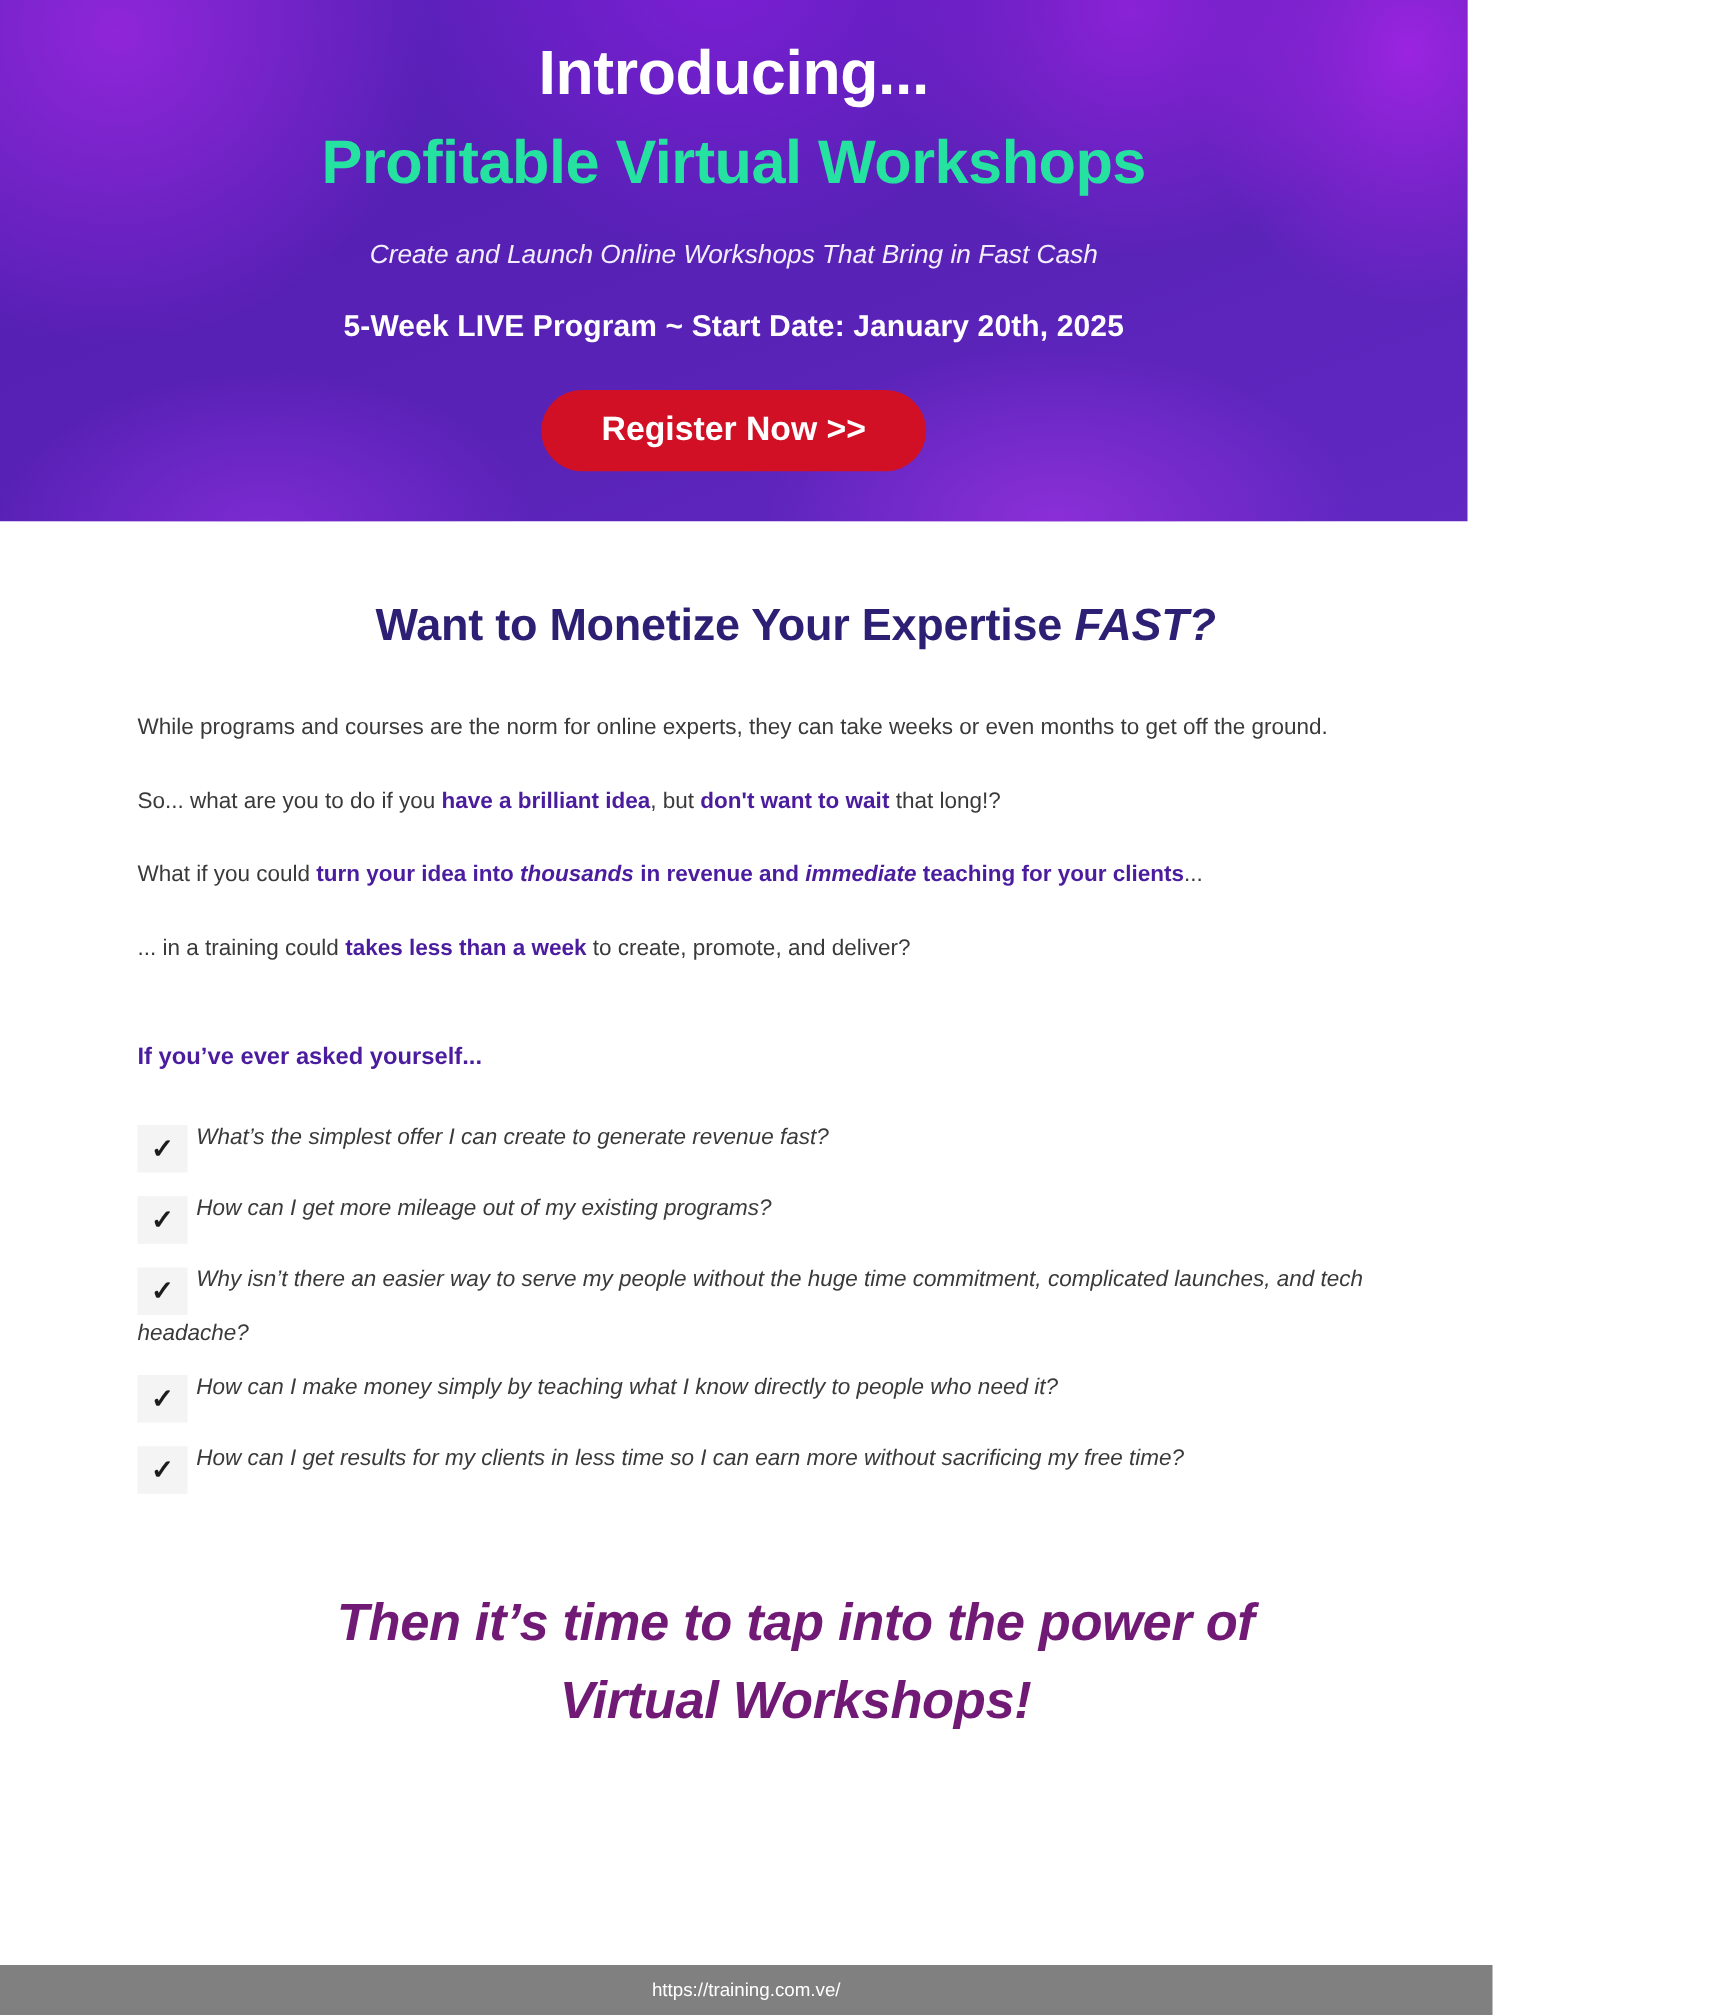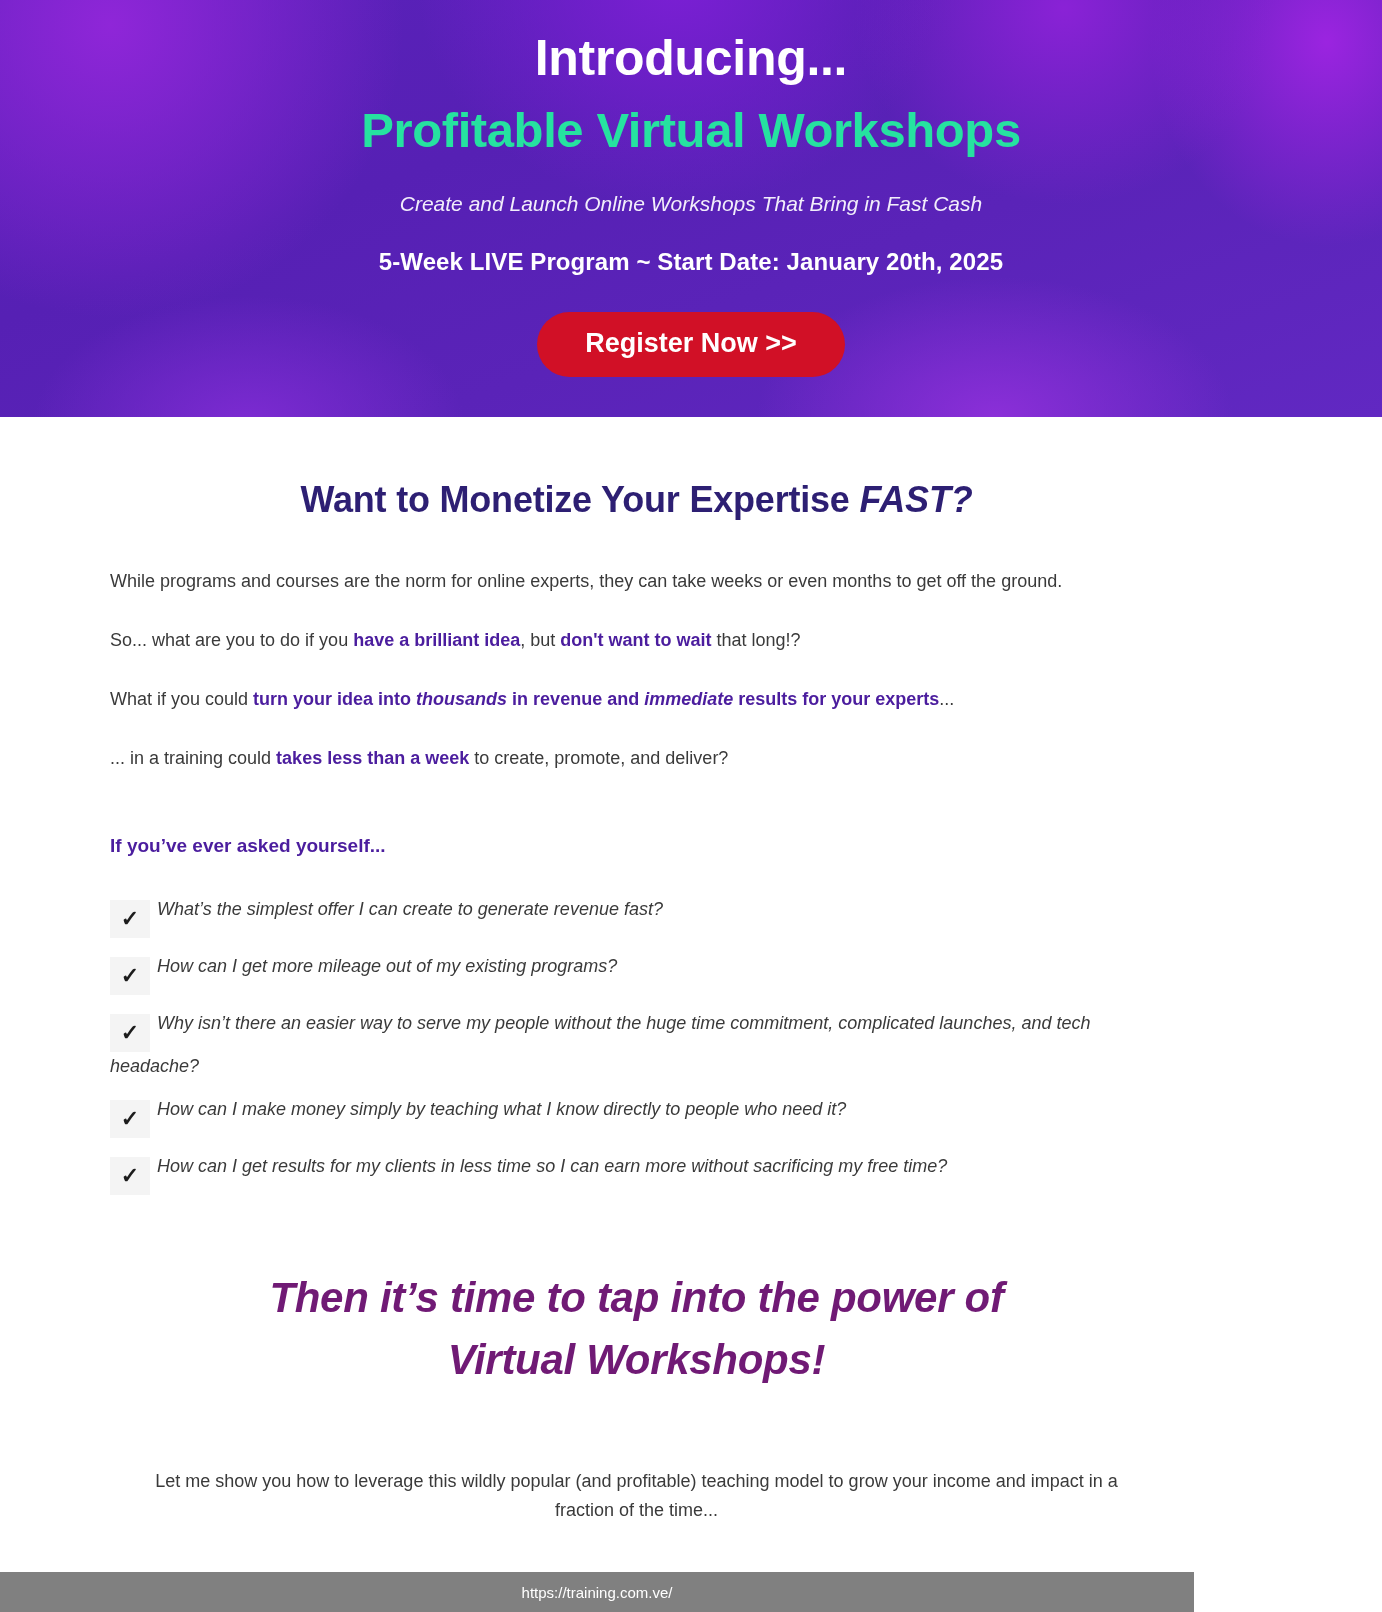--- a/index.html
+++ b/index.html
@@ -8,21 +8,21 @@
     width: 1382px;
     height: 1612px;
     background: #ffffff;
     font-family: "Liberation Sans", sans-serif;
     overflow: hidden;
   }
 
   
   .hero {
     position: relative;
-    width: 1382px;
+    width: 1174px;
     height: 417px;
     overflow: hidden;
     background:
       radial-gradient(circle at 8% 6%, #8f26d8 0%, rgba(143,38,216,0) 22%),
       radial-gradient(ellipse 420px 360px at 49% -4%, #7b1fd4 0%, rgba(123,31,212,0) 62%),
       radial-gradient(ellipse 300px 280px at 77% 2%, #8a22d6 0%, rgba(138,34,214,0) 70%),
       radial-gradient(ellipse 260px 300px at 96% 10%, #9b24e0 0%, rgba(155,36,224,0) 68%),
       radial-gradient(ellipse 340px 200px at 72% 100%, #8b2fd8 0%, rgba(139,47,216,0) 70%),
       radial-gradient(ellipse 300px 180px at 18% 102%, #7d2bd2 0%, rgba(125,43,210,0) 72%),
       linear-gradient(160deg, #5b21bb 0%, #5620b4 35%, #5a23b8 62%, #6128c2 100%);
@@ -199,21 +199,21 @@
     <span>Want to Monetize Your Expertise </span><em>FAST?</em>
   </h2>
 
   <p class="para">While programs and courses are the norm for online experts, they can take weeks or even months to get off the ground.</p>
 
   <p class="para">
     <span>So... what are you to do if you </span><b>have a brilliant idea</b><span>, but </span><b>don't want to wait</b><span> that long!?</span>
   </p>
 
   <p class="para">
-    <span>What if you could </span><b>turn your idea into </b><b><i>thousands</i></b><b> in revenue and </b><b><i>immediate</i></b><b> results for your experts</b><span>...</span>
+    <span>What if you could </span><b>turn your idea into </b><b><i>thousands</i></b><b> in revenue and </b><b><i>immediate</i></b><b> teaching for your clients</b><span>...</span>
   </p>
 
   <p class="para">
     <span>... in a training could </span><b>takes less than a week</b><span> to create, promote, and deliver?</span>
   </p>
 
   <h3 class="sub-heading">If you’ve ever asked yourself...</h3>
 
   <ul class="check-list">
     <li class="check-item">
@@ -231,19 +231,18 @@
     <li class="check-item">
       <span class="check-box">✓</span><span>How can I get results for my clients in less time so I can earn more without sacrificing my free time?</span>
     </li>
   </ul>
 
   <h2 class="big-heading">
     <span>Then it’s time to tap into the power of</span><br>
     <span>Virtual Workshops!</span>
   </h2>
 
-  <p class="closing">Let me show you how to leverage this wildly popular (and profitable) teaching model to grow your income and impact in a fraction of the time...</p>
 
 </main>
 
 <footer class="footer-bar">
   <span class="footer-url">https://training.com.ve/</span>
 </footer>
 
 </body></html>

